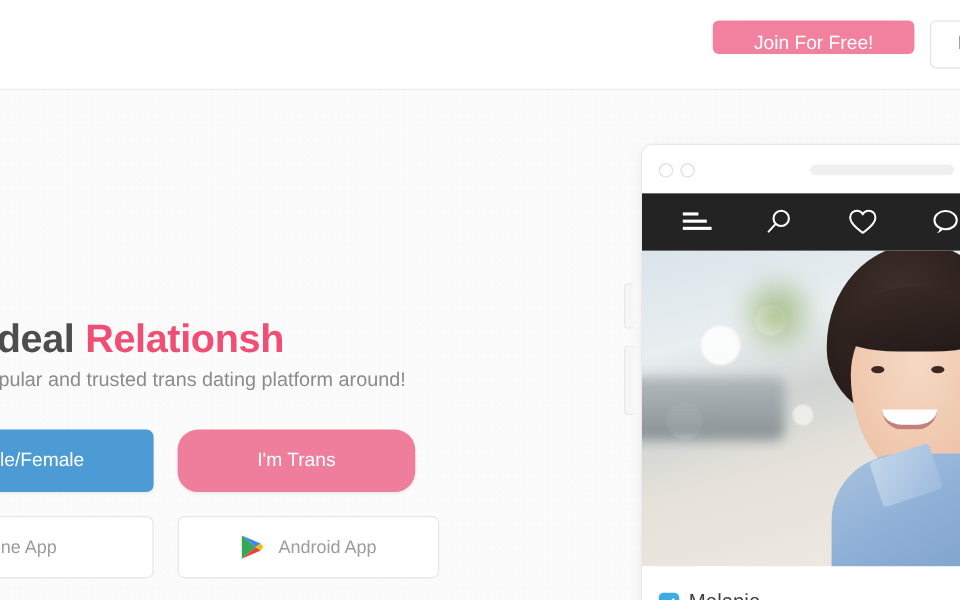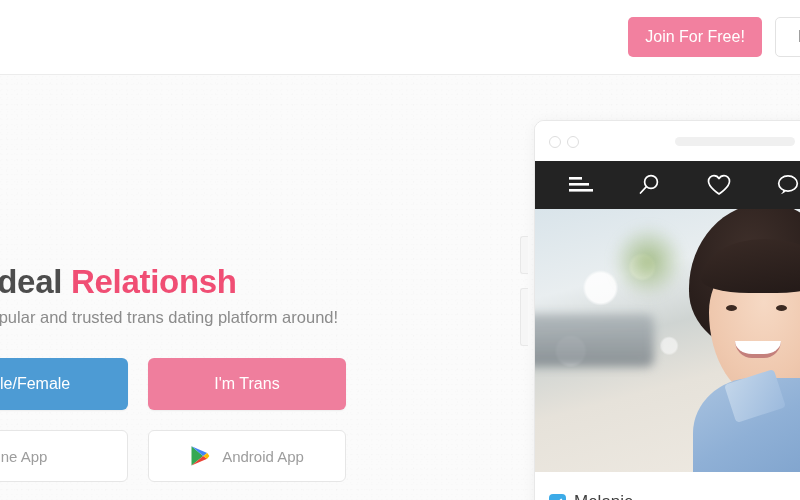--- a/index.html
+++ b/index.html
@@ -11,21 +11,21 @@
   .page { position:relative; width:800px; height:500px; overflow:hidden; background:#fff; }
 
   
   .header {
     position:absolute; left:0; top:0; width:800px; height:75px;
     background:#ffffff; border-bottom:1px solid #ececec; z-index:30;
   }
   .header-actions { position:absolute; right:-60px; top:17px; display:flex; gap:13px; }
   .btn-join {
     background:#f2809f; color:#ffffff; border:none; border-radius:5px;
-    padding:0 17px; height:40px; line-height:40px;
+    padding:0 34px; height:28px; line-height:40px;
     font-size:16px; font-family:"Liberation Sans", sans-serif; cursor:pointer;
     white-space:nowrap;
   }
   .btn-login {
     background:#ffffff; color:#9a9a9a; border:1px solid #e2e2e2; border-radius:5px;
     padding:0 22px; height:40px; line-height:38px;
     font-size:16px; font-family:"Liberation Sans", sans-serif; cursor:pointer;
     white-space:nowrap;
   }
 
@@ -55,31 +55,31 @@
 
   
   .cta-row { position:absolute; left:-80px; top:283px; display:flex; gap:20px; }
   .cta {
     height:52px; line-height:52px; border-radius:6px; border:none;
     font-size:16px; color:#ffffff; text-align:center; cursor:pointer;
     font-family:"Liberation Sans", sans-serif; white-space:nowrap;
     box-shadow:0 1px 2px rgba(0,0,0,0.06);
   }
   .cta-blue { background:#4d9bd4; width:208px; }
-  .cta-pink { background:#ef7e9d; width:198px; }
+  .cta-pink { background:#ef7e9d; width:198px;border-radius:17px; }
 
   
   .app-row { position:absolute; left:-80px; top:355px; display:flex; gap:20px; }
   .app-btn {
     height:52px; width:208px; border:1px solid #e6e6e6; border-radius:6px;
     background:#ffffff; color:#9d9d9d; font-size:15px;
     display:flex; align-items:center; justify-content:center; gap:12px;
     cursor:pointer; font-family:"Liberation Sans", sans-serif; white-space:nowrap;
   }
-  .app-btn.second { width:198px; }
+  .app-btn.second { width:218px; }
   .store-icon { width:20px; height:22px; flex:0 0 auto; }
 
   
   .device {
     position:absolute; left:534px; top:120px; width:300px; height:400px;
     background:#ffffff; border:1px solid #e8e8e8;
     border-radius:10px 10px 0 0;
     box-shadow:0 2px 14px rgba(0,0,0,0.05);
     overflow:hidden;
   }

